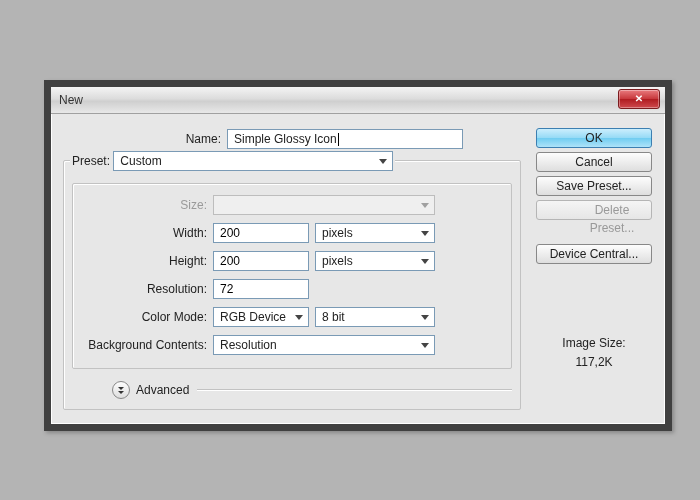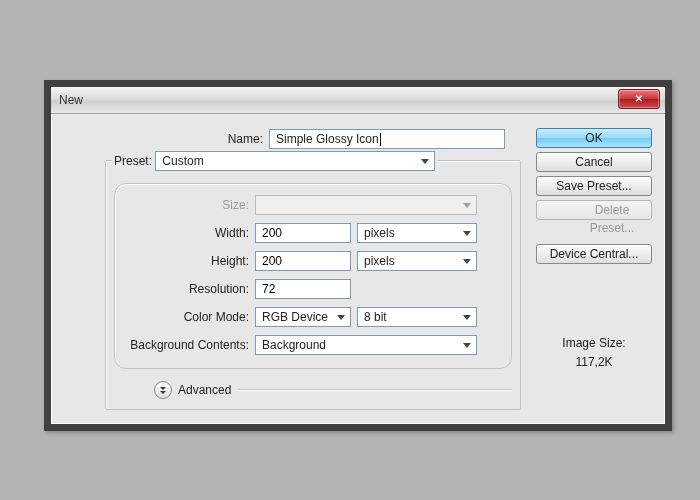--- a/index.html
+++ b/index.html
@@ -57,21 +57,20 @@
     font-size: 10px;
     line-height: 1;
     font-weight: bold;
   }
   .content {
     flex: 1;
     padding: 14px 12px 12px 12px;
     display: flex;
     gap: 14px;
     position: relative;
-    margin-left: 42px;
   }
   .left {
     flex: 1;
     position: relative;
   }
   .right {
     width: 118px;
     display: flex;
     flex-direction: column;
     gap: 4px;
@@ -169,21 +168,21 @@
     position: absolute;
     top: -10px;
     left: 6px;
     background: #e7e7e7;
     padding: 0 2px;
     display: flex;
     align-items: center;
   }
   .group-interior {
     border: 1px solid #c2c2c2;
-    border-radius: 12px;
+    border-radius: 2px;
     padding: 10px 6px 6px 6px;
     margin-top: 8px;
     box-shadow: inset 1px 1px 0 #fff;
   }
 
   .adv-row {
     margin-top: 12px;
     display: flex;
     align-items: center;
     padding-left: 40px;
@@ -304,21 +303,21 @@
             </div>
             <div style="width:6px;"></div>
             <div class="select" style="width:120px;">
               <span>8 bit</span>
             </div>
           </div>
 
           <div class="row">
             <div class="label" style="width:128px;">Background Contents:</div>
             <div class="select" style="width:222px;">
-              <span>Background</span>
+              <span>Resolution</span>
             </div>
           </div>
 
         </div>
 
         <div class="adv-row">
           <div class="adv-toggle">
             <span class="adv-chevrons"></span>
           </div>
           <span class="adv-label">Advanced</span>

